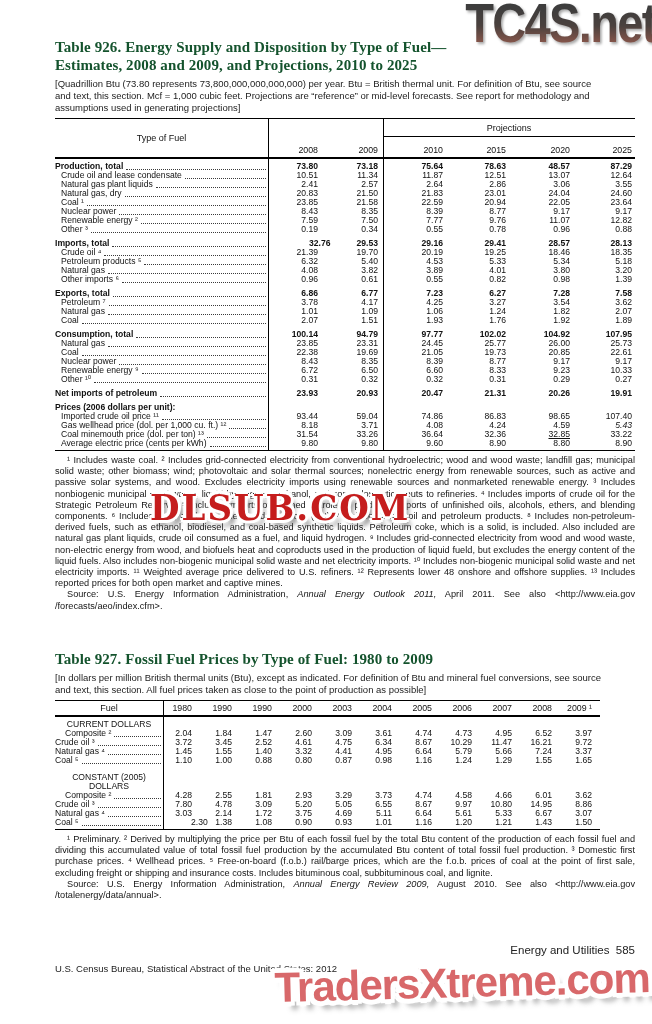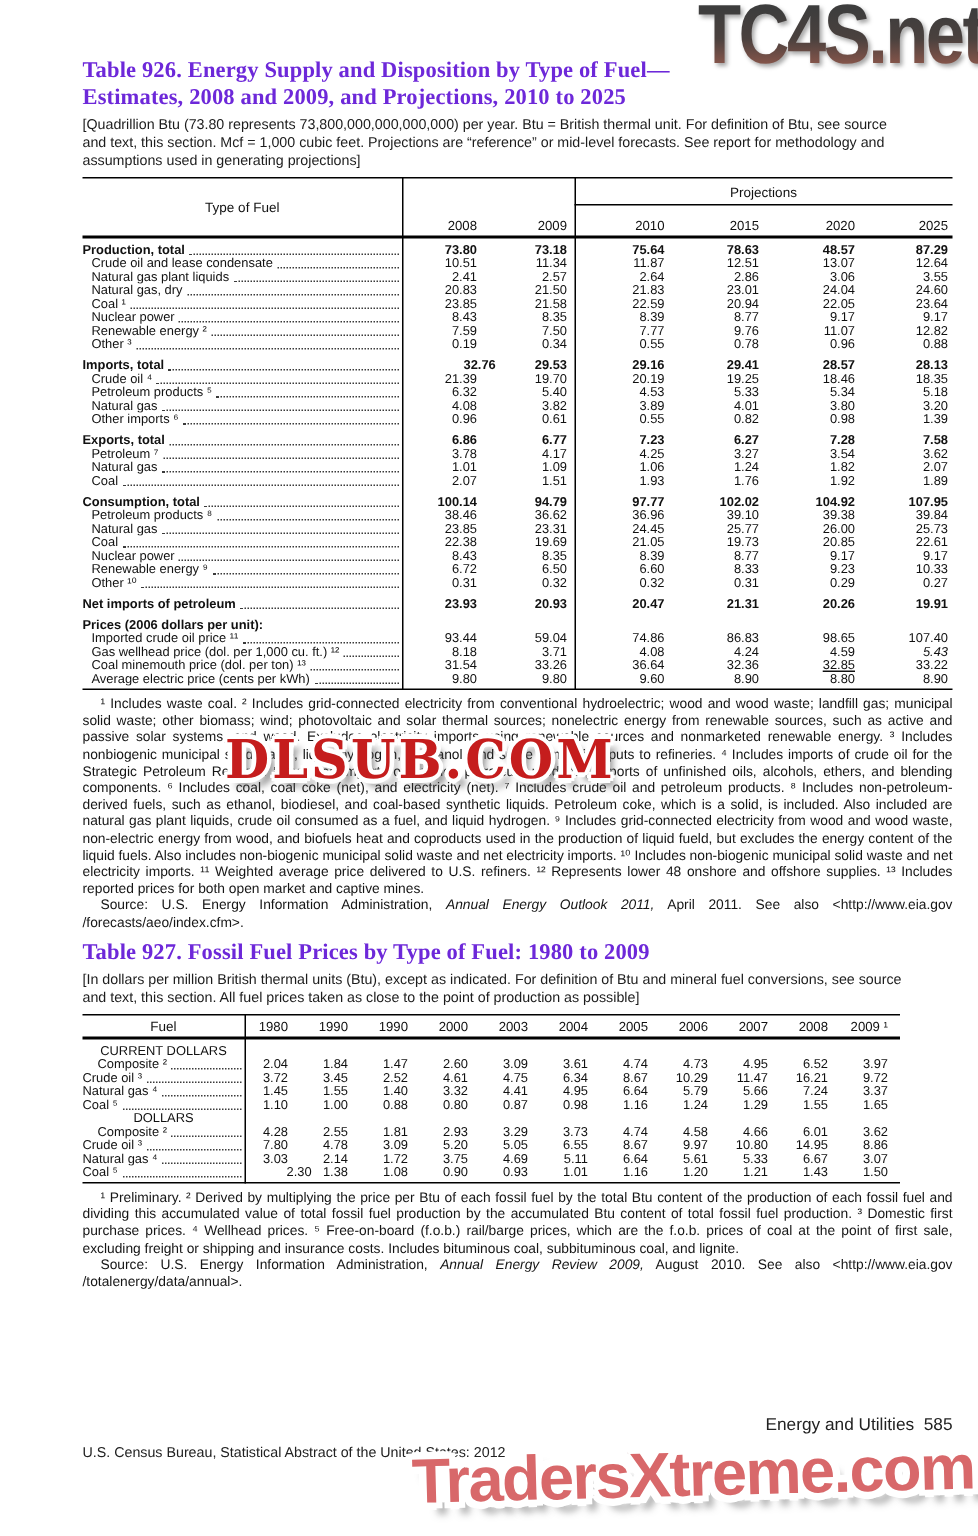--- a/index.html
+++ b/index.html
@@ -1,23 +1,23 @@
 <!DOCTYPE html>
 <html><head>
 <meta charset="utf-8">
 <style>
   * { margin:0; padding:0; box-sizing:border-box; }
   html,body { background:#fff; }
   .page { position:relative; width:652px; height:1024px; background:#ffffff; overflow:hidden;
           font-family:"Liberation Sans","DejaVu Sans",sans-serif; color:#111; }
   .block { position:absolute; left:55px; width:580px; }
   #blk926 { top:38px; }
-  #blk927 { top:626px; }
+  #blk927 { top:650px; }
   .title { font-family:"Liberation Serif","DejaVu Serif",serif; font-weight:bold; font-size:15px;
-           line-height:18px; color:#6d28d9; letter-spacing:0.1px; }
+           line-height:18px; color:#14532d; letter-spacing:0.1px; }
   .note { margin-top:4px; font-size:9.5px; line-height:12px; color:#1c1c1c; width:550px; }
 
   .tblwrap { position:relative; margin-top:4px; }
   .vline { position:absolute; top:0; bottom:0; width:1px; background:#000; }
 
   
   .thead926 { position:relative; height:41px; border-top:1.5px solid #000; border-bottom:2px solid #000; }
   .tof { position:absolute; left:0; top:0; width:213px; height:100%; display:flex; align-items:center;
          justify-content:center; font-size:9px; }
   .projlbl { position:absolute; left:328px; right:0; top:1px; height:17px; display:flex; align-items:center;
@@ -307,32 +307,20 @@
             </div>
             <div class="vcell" style="width: 55px;">100.14</div>
             <div class="vcell" style="width: 60px;">94.79</div>
             <div class="vcell" style="width: 65px;">97.77</div>
             <div class="vcell" style="width: 63px;">102.02</div>
             <div class="vcell" style="width: 64px;">104.92</div>
             <div class="vcell" style="width: 60px;">107.95</div>
           </div>
           <div class="trow">
             <div class="lcell" style="width: 213px; padding-left: 6px;">
-              <span>Petroleum products ⁸</span>
-              <span class="leader"></span>
-            </div>
-            <div class="vcell" style="width: 55px;">38.46</div>
-            <div class="vcell" style="width: 60px;">36.62</div>
-            <div class="vcell" style="width: 65px;">36.96</div>
-            <div class="vcell" style="width: 63px;">39.10</div>
-            <div class="vcell" style="width: 64px;">39.38</div>
-            <div class="vcell" style="width: 60px;">39.84</div>
-          </div>
-          <div class="trow">
-            <div class="lcell" style="width: 213px; padding-left: 6px;">
               <span>Natural gas</span>
               <span class="leader"></span>
             </div>
             <div class="vcell" style="width: 55px;">23.85</div>
             <div class="vcell" style="width: 60px;">23.31</div>
             <div class="vcell" style="width: 65px;">24.45</div>
             <div class="vcell" style="width: 63px;">25.77</div>
             <div class="vcell" style="width: 64px;">26.00</div>
             <div class="vcell" style="width: 60px;">25.73</div>
           </div>
@@ -547,20 +535,25 @@
             <div class="vcell" style="width: 40px;">0.88</div>
             <div class="vcell" style="width: 40px;">0.80</div>
             <div class="vcell" style="width: 40px;">0.87</div>
             <div class="vcell" style="width: 40px;">0.98</div>
             <div class="vcell" style="width: 40px;">1.16</div>
             <div class="vcell" style="width: 40px;">1.24</div>
             <div class="vcell" style="width: 40px;">1.29</div>
             <div class="vcell" style="width: 40px;">1.55</div>
             <div class="vcell" style="width: 40px;">1.65</div>
           </div>
+          <div class="trow shead" style="margin-top: 8px;">
+            <div class="lcell" style="width: 108px;">
+              <span>CONSTANT (2005)</span>
+            </div>
+          </div>
           <div class="trow shead">
             <div class="lcell" style="width: 108px;">
               <span>DOLLARS</span>
             </div>
           </div>
           <div class="trow">
             <div class="lcell" style="width: 108px; padding-left: 10px;">
               <span>Composite ²</span>
               <span class="leader"></span>
             </div>

